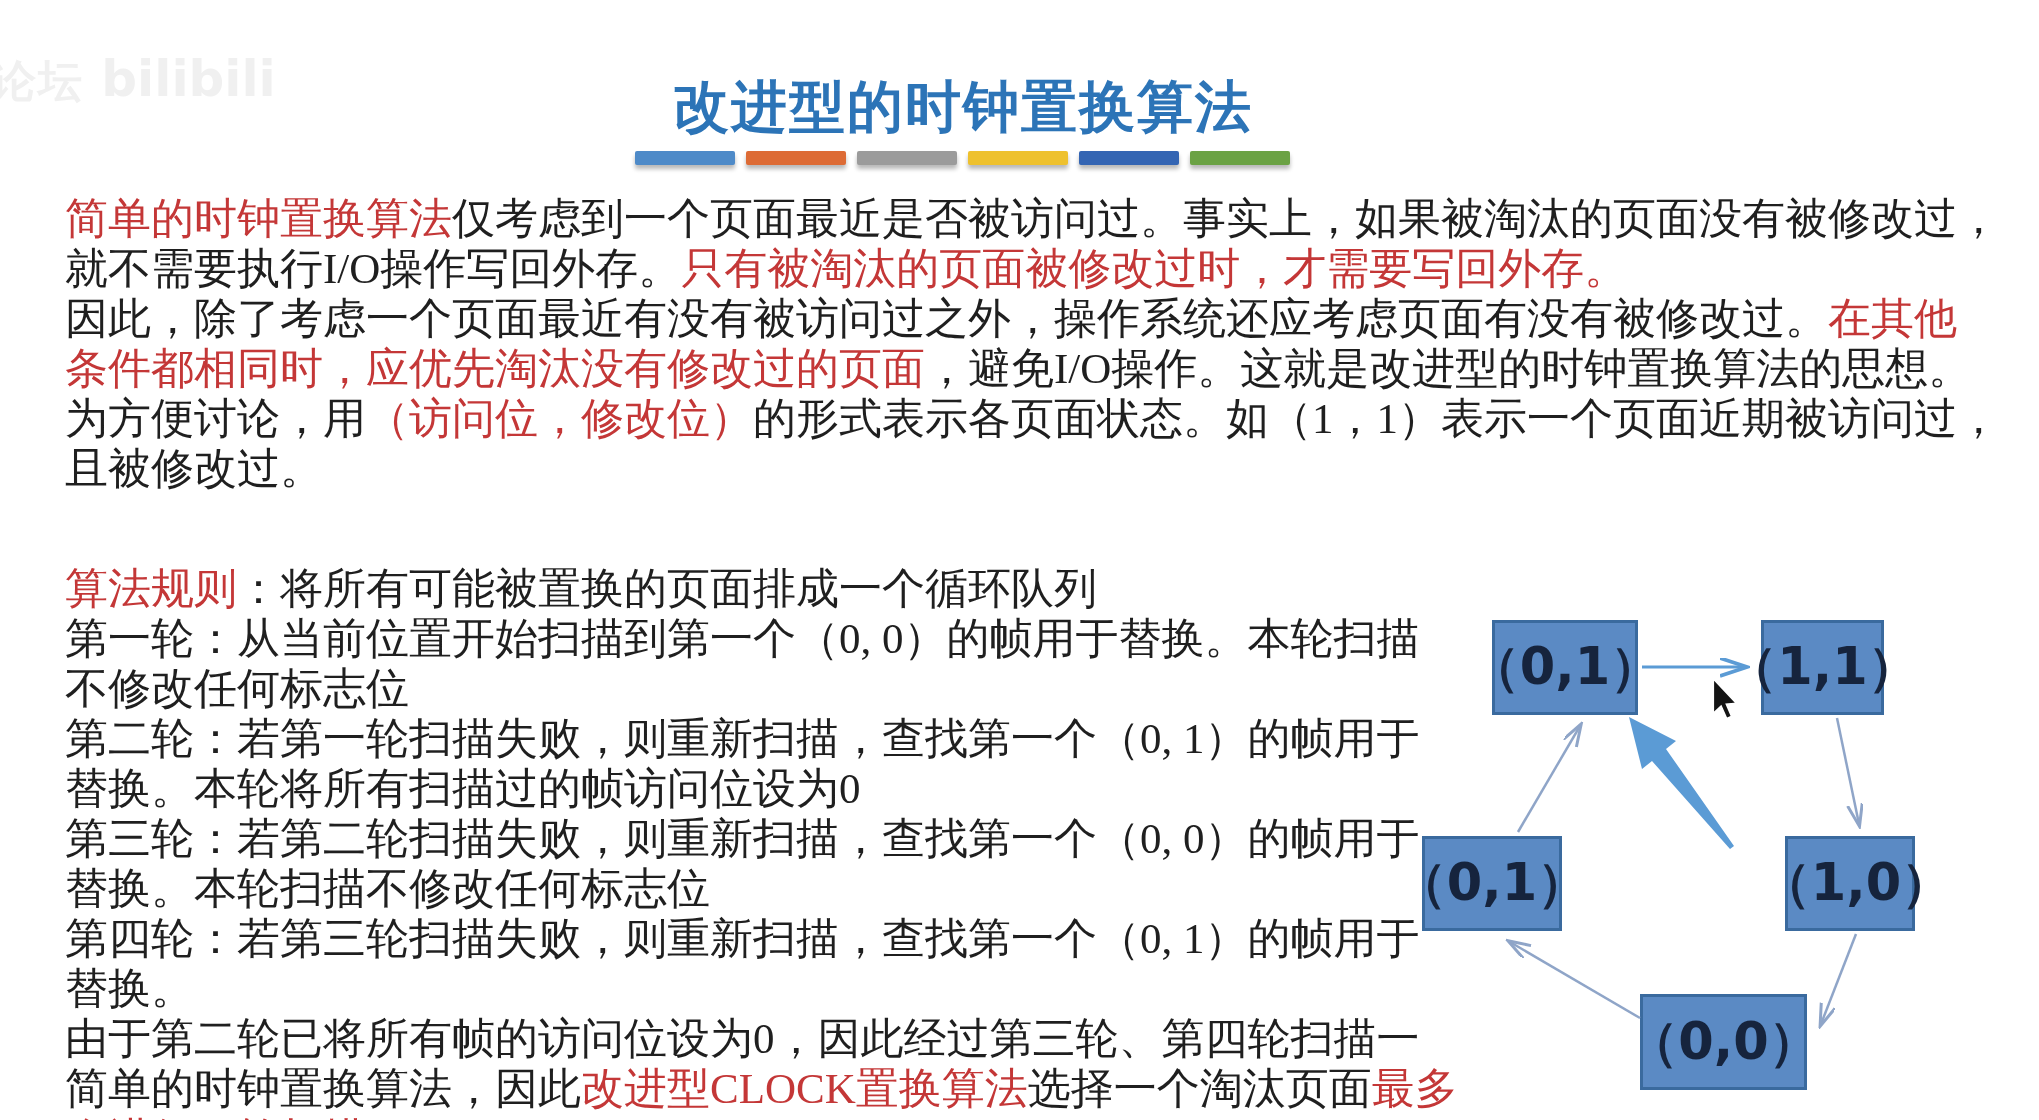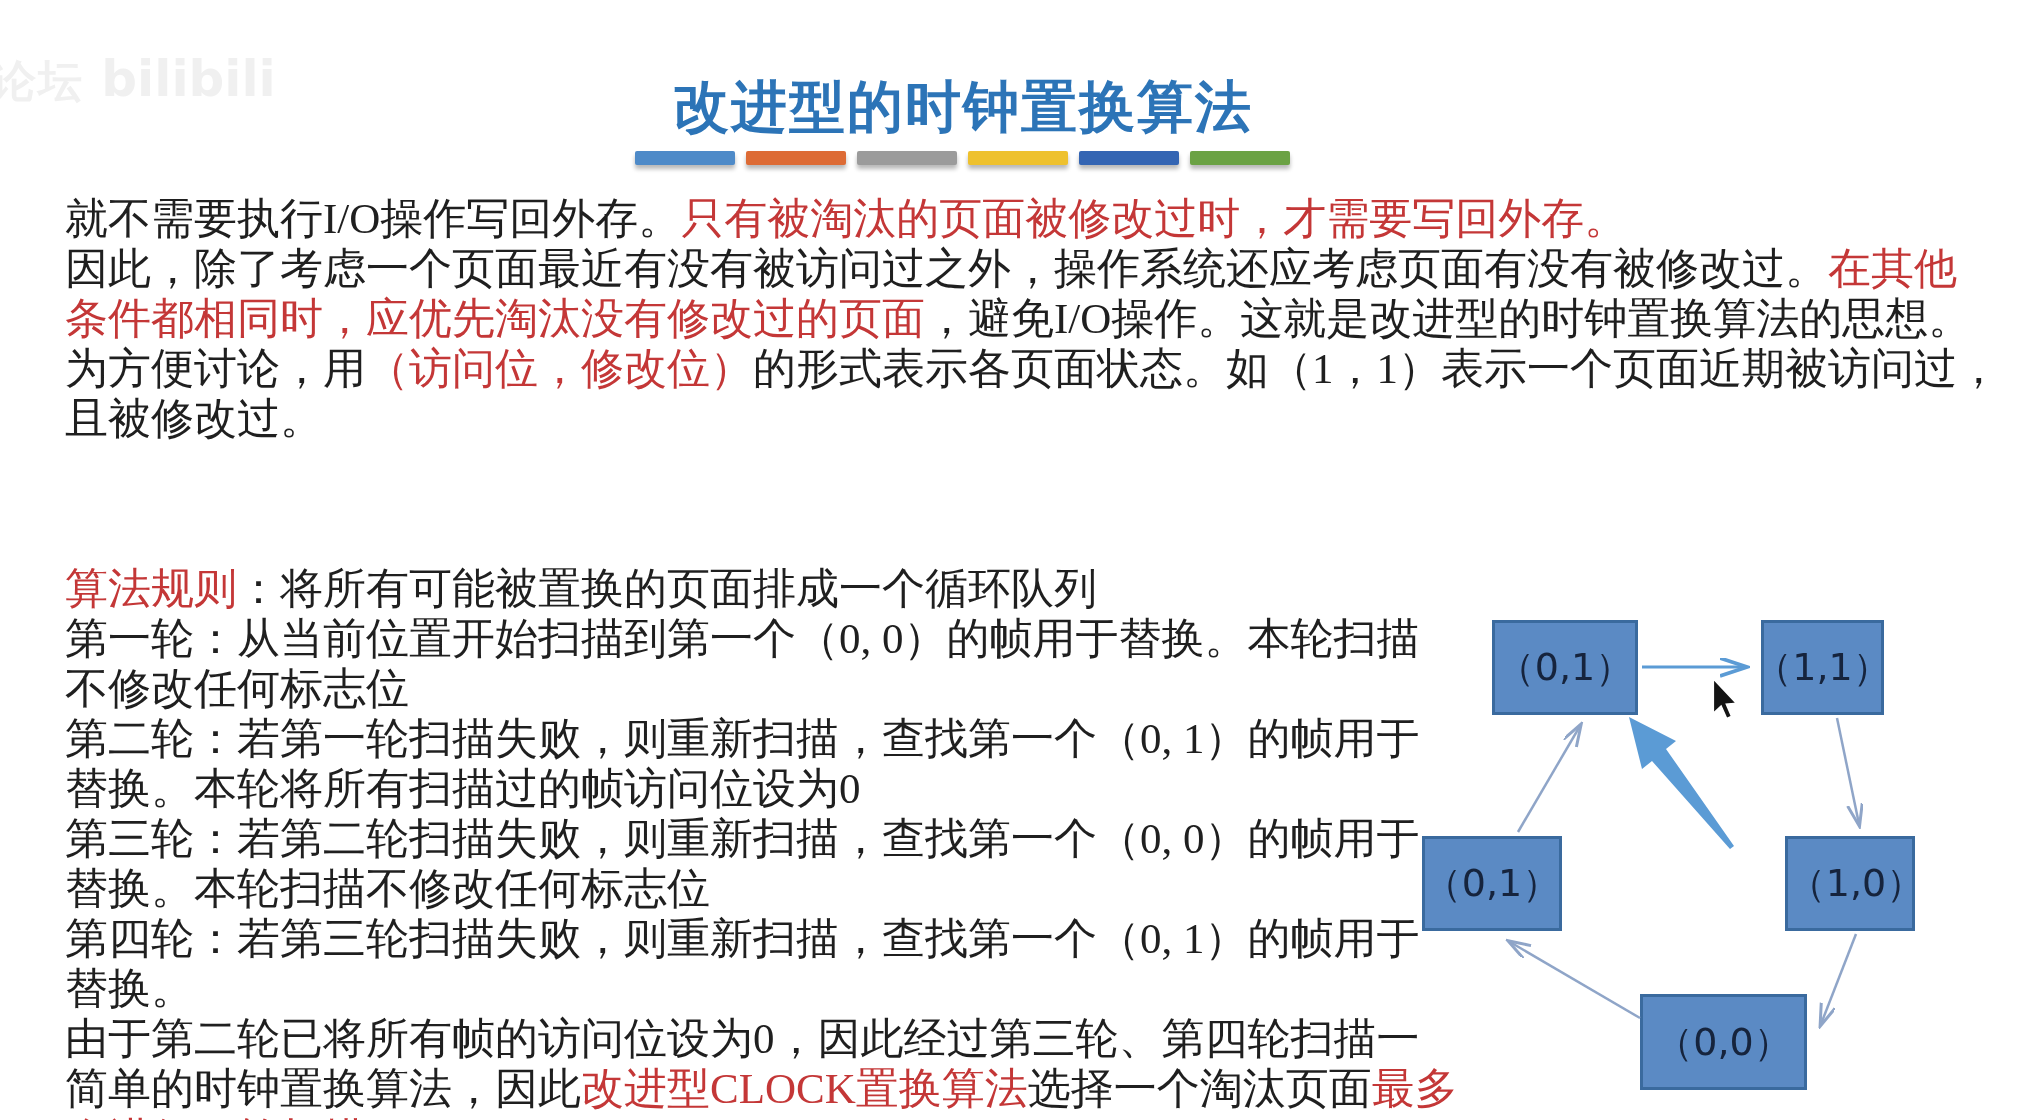--- a/index.html
+++ b/index.html
@@ -31,21 +31,21 @@
   .tblock{position:absolute;left:65px;white-space:nowrap;}
   .tblock.b1{top:146px;}
   .tblock.b2{top:516px;}
   .tline{height:50px;line-height:50px;font-size:43px;color:var(--black,#1f1f1f);}
   .tline .red{color:var(--red,#c43737);}
   
   .node{
     position:absolute;background:var(--node_fill,#5b8ac4);
     border:3px solid var(--node_border,#3a6a9e);box-sizing:border-box;
     display:flex;align-items:center;justify-content:center;
-    font-size:38px;color:#16243d;font-family:"DejaVu Sans","Liberation Sans",sans-serif;
+    font-size:51px;color:#16243d;font-family:"DejaVu Sans","Liberation Sans",sans-serif;font-weight:bold;
   }
   .node-tl{left:1492px;top:572px;width:146px;height:95px;}
   .node-tr{left:1761px;top:572px;width:123px;height:95px;}
   .node-ml{left:1422px;top:788px;width:140px;height:95px;}
   .node-mr{left:1785px;top:788px;width:130px;height:95px;padding-left:12px;}
   .node-b {left:1640px;top:946px;width:167px;height:96px;}
   .overlay{position:absolute;left:0;top:0;pointer-events:none;}
 </style>
 </head>
 <body>
@@ -62,20 +62,21 @@
   <div class="bars">
       <span style="background: rgb(78, 138, 200);"></span>
       <span style="background: rgb(221, 107, 53);"></span>
       <span style="background: rgb(155, 155, 155);"></span>
       <span style="background: rgb(238, 193, 46);"></span>
       <span style="background: rgb(52, 101, 179);"></span>
       <span style="background: rgb(107, 162, 68);"></span>
     </div>
 
   <div class="tblock b1">
+      <div class="tline"><span class="red">简单的时钟置换算法</span><span>仅考虑到一个页面最近是否被访问过。事实上，如果被淘汰的页面没有被修改过，</span></div>
       <div class="tline"><span>就不需要执行I/O操作写回外存。</span><span class="red">只有被淘汰的页面被修改过时，才需要写回外存。</span></div>
       <div class="tline"><span>因此，除了考虑一个页面最近有没有被访问过之外，操作系统还应考虑页面有没有被修改过。</span><span class="red">在其他</span></div>
       <div class="tline"><span class="red">条件都相同时，应优先淘汰没有修改过的页面</span><span>，避免I/O操作。这就是改进型的时钟置换算法的思想。</span></div>
       <div class="tline"><span>为方便讨论，用</span><span class="red">（访问位，修改位）</span><span>的形式表示各页面状态。如（1，1）表示一个页面近期被访问过，</span></div>
       <div class="tline"><span>且被修改过。</span></div>
     </div>
   <div class="tblock b2">
       <div class="tline"><span class="red">算法规则</span><span>：将所有可能被置换的页面排成一个循环队列</span></div>
       <div class="tline"><span>第一轮：从当前位置开始扫描到第一个（0, 0）的帧用于替换。本轮扫描</span></div>
       <div class="tline"><span>不修改任何标志位</span></div>

